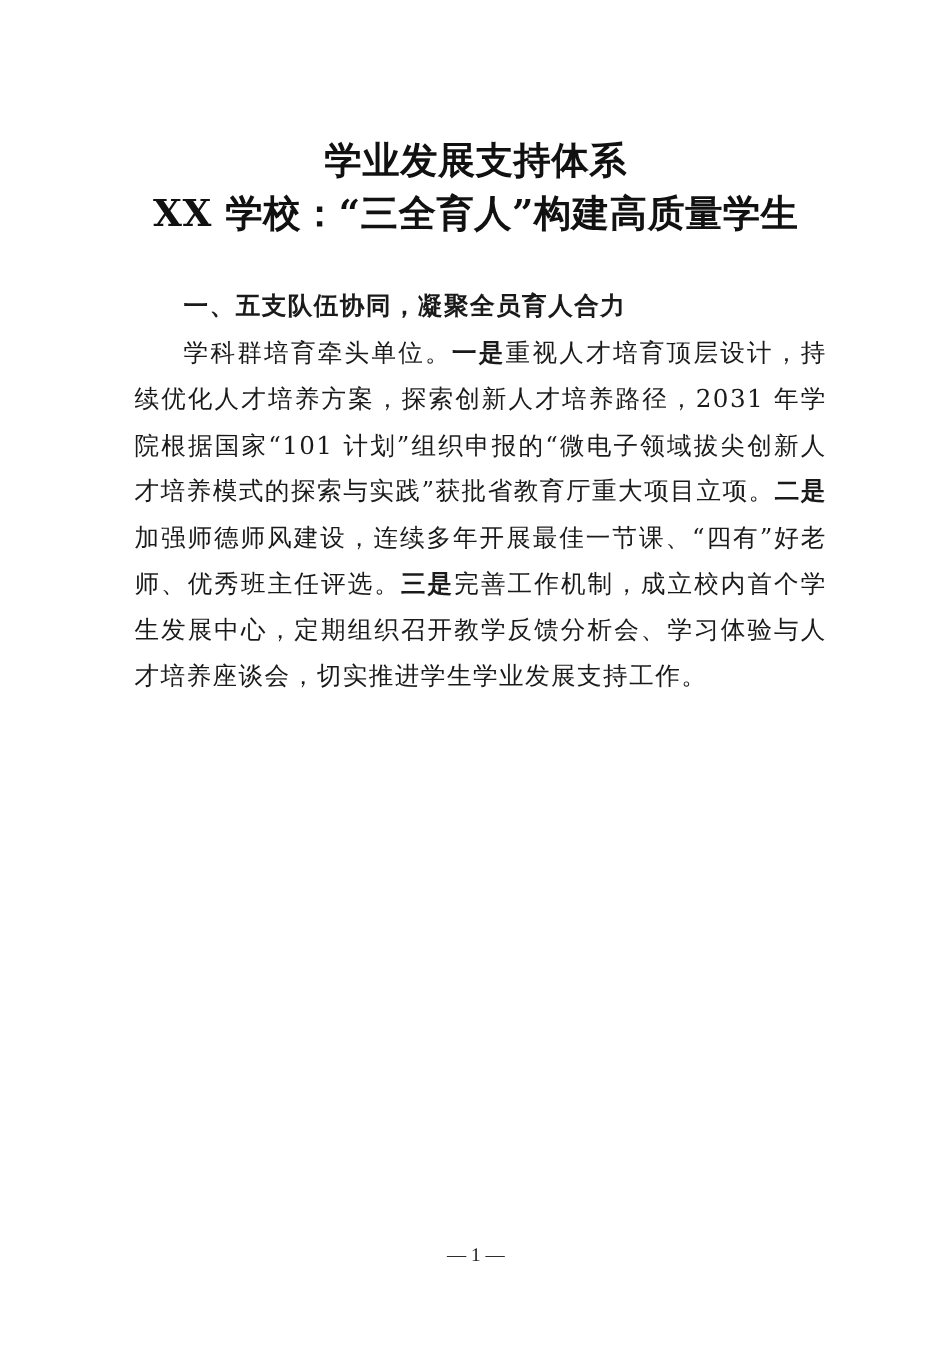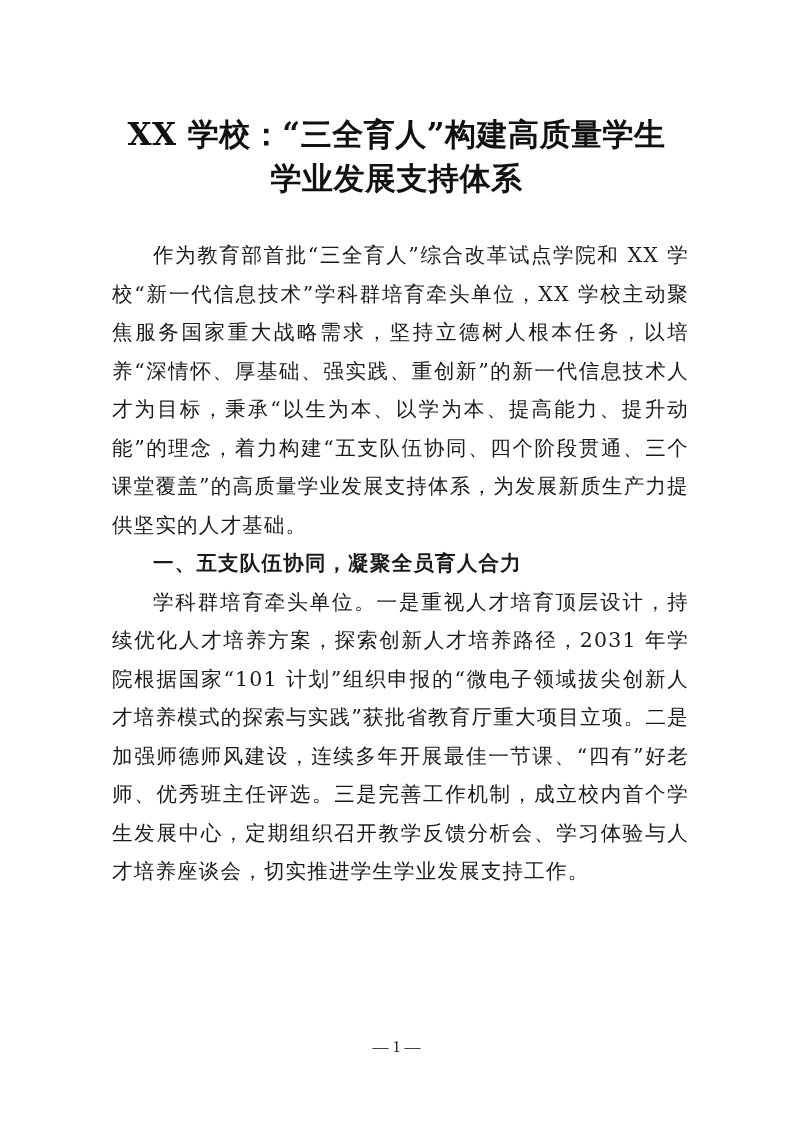--- a/index.html
+++ b/index.html
@@ -14,37 +14,36 @@
   }
   .body {
     position: absolute; left: 112px; width: 577px; top: 236px;
     font-family: "DejaVu Serif", "Liberation Serif", serif;
     font-size: 20.5px; line-height: 38.5px; color: #1a1a1a;
     text-align: justify; text-justify: inter-character;
     letter-spacing: 1.2px;
   }
   .para { margin: 0; text-indent: 2em; }
   .heading { margin: 0; text-indent: 2em; font-weight: bold; font-family: "DejaVu Sans", "Liberation Sans", sans-serif; }
-  .b { font-weight: normal; }
+  .b { font-weight: bold; }
   .footer {
     position: absolute; left: 0; width: 793px; top: 1038px;
     text-align: center;
     font-family: "Liberation Serif", "DejaVu Serif", serif;
     font-size: 16px; color: #222;
   }
 </style>
 </head>
 <body>
 
 <div class="page">
   <div class="title">
+    <div>学业发展支持体系</div>
     <div>XX 学校：“三全育人”构建高质量学生</div>
-    <div>学业发展支持体系</div>
   </div>
 
   <div class="body">
-    <p class="para">作为教育部首批“三全育人”综合改革试点学院和 XX 学校“新一代信息技术”学科群培育牵头单位，XX 学校主动聚焦服务国家重大战略需求，坚持立德树人根本任务，以培养“深情怀、厚基础、强实践、重创新”的新一代信息技术人才为目标，秉承“以生为本、以学为本、提高能力、提升动能”的理念，着力构建“五支队伍协同、四个阶段贯通、三个课堂覆盖”的高质量学业发展支持体系，为发展新质生产力提供坚实的人才基础。</p>
     <p class="heading">一、五支队伍协同，凝聚全员育人合力</p>
     <p class="para"><span>学科群培育牵头单位。</span><span class="b">一是</span><span>重视人才培育顶层设计，持续优化人才培养方案，探索创新人才培养路径，2031 年学院根据国家“101 计划”组织申报的“微电子领域拔尖创新人才培养模式的探索与实践”获批省教育厅重大项目立项。</span><span class="b">二是</span><span>加强师德师风建设，连续多年开展最佳一节课、“四有”好老师、优秀班主任评选。</span><span class="b">三是</span><span>完善工作机制，成立校内首个学生发展中心，定期组织召开教学反馈分析会、学习体验与人才培养座谈会，切实推进学生学业发展支持工作。</span></p>
   </div>
 
   <div class="footer">— 1 —</div>
 </div>
 
 </body></html>

